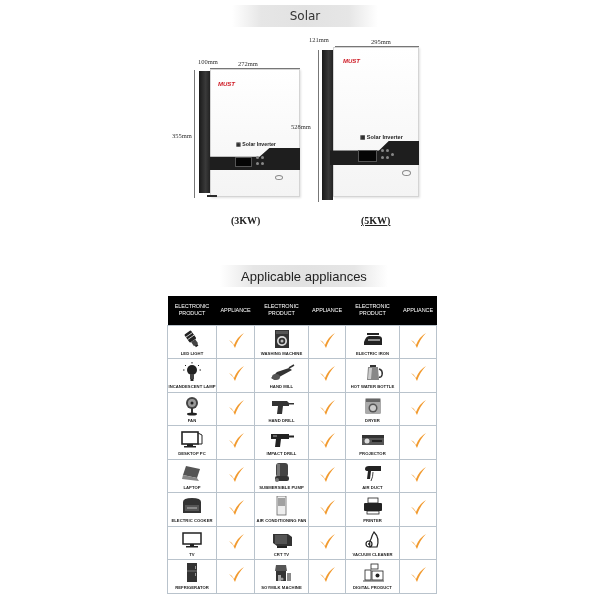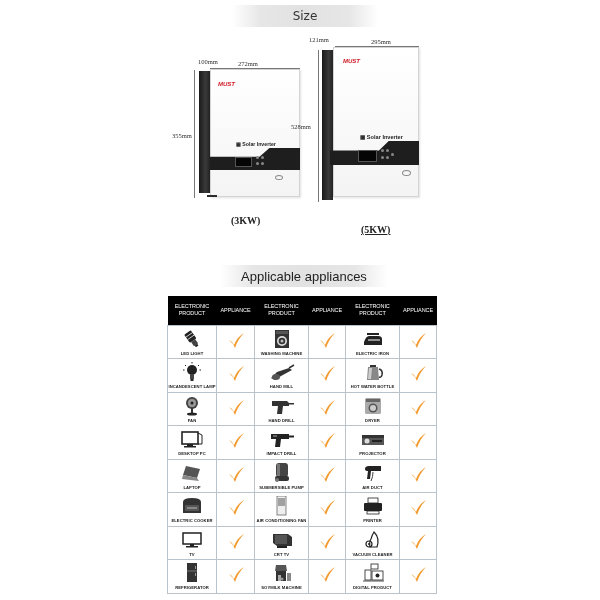--- a/index.html
+++ b/index.html
@@ -45,21 +45,21 @@
   td { border: 1px solid #b9c3cc; height: 33.5px; text-align: center; vertical-align: middle; background: #fff; }
   td.prod { padding-top: 1px; }
   .p-icon { display: block; margin: 0 auto; height: 20px; width: 30px; }
   .p-label { display: block; font-family: "Liberation Sans", sans-serif; font-weight: bold; font-size: 4.2px; color: #222; letter-spacing: 0.05px; white-space: nowrap; margin-top: 2px; text-transform: uppercase; }
   .check { display: inline-block; width: 20px; height: 18px; }
 </style>
 </head>
 <body>
 
 <div class="banner size">
-  <span>Size</span>
+  <span>Solar</span>
 </div>
 
 <div>
   <span class="dim" style="left:198px;top:58px;">100mm</span>
   <span class="dim" style="left:238px;top:60px;">272mm</span>
   <div class="dimline" style="left:210px;top:68px;width:90px;height:1px;"></div>
   <span class="dim" style="left:172px;top:132px;">355mm</span>
   <div class="dimline" style="left:194px;top:70px;width:1px;height:128px;"></div>
 
   <div class="inv-body" style="left:210px;top:69px;width:90px;height:128px;"></div>
@@ -89,21 +89,21 @@
   <div class="inv-logo" style="left:343px;top:58px;font-size:6px;">MUST</div>
   <div class="inv-title" style="left:360px;top:134px;font-size:5.6px;">▦ <span>Solar Inverter</span></div>
   <div class="inv-band" style="left:330px;top:141px;width:89px;height:24px;"></div>
   <div class="inv-lcd" style="left:358px;top:150px;width:19px;height:12px;"></div>
   <div class="inv-btn" style="left:381px;top:149px;"></div>
   <div class="inv-btn" style="left:386px;top:149px;"></div>
   <div class="inv-btn" style="left:381px;top:156px;"></div>
   <div class="inv-btn" style="left:386px;top:156px;"></div>
   <div class="inv-btn" style="left:391px;top:153px;"></div>
   <div class="inv-badge" style="left:402px;top:170px;width:9px;height:6px;"></div>
-  <span class="caption" style="left:361px;top:224px;text-decoration:underline;">(5KW)</span>
+  <span class="caption" style="left:361px;top:215px;text-decoration:underline;">(5KW)</span>
 </div>
 
 <div class="banner appl">
   <span>Applicable appliances</span>
 </div>
 
 <div class="table-wrap">
   <table>
     <colgroup>
       <col style="width:49px">

